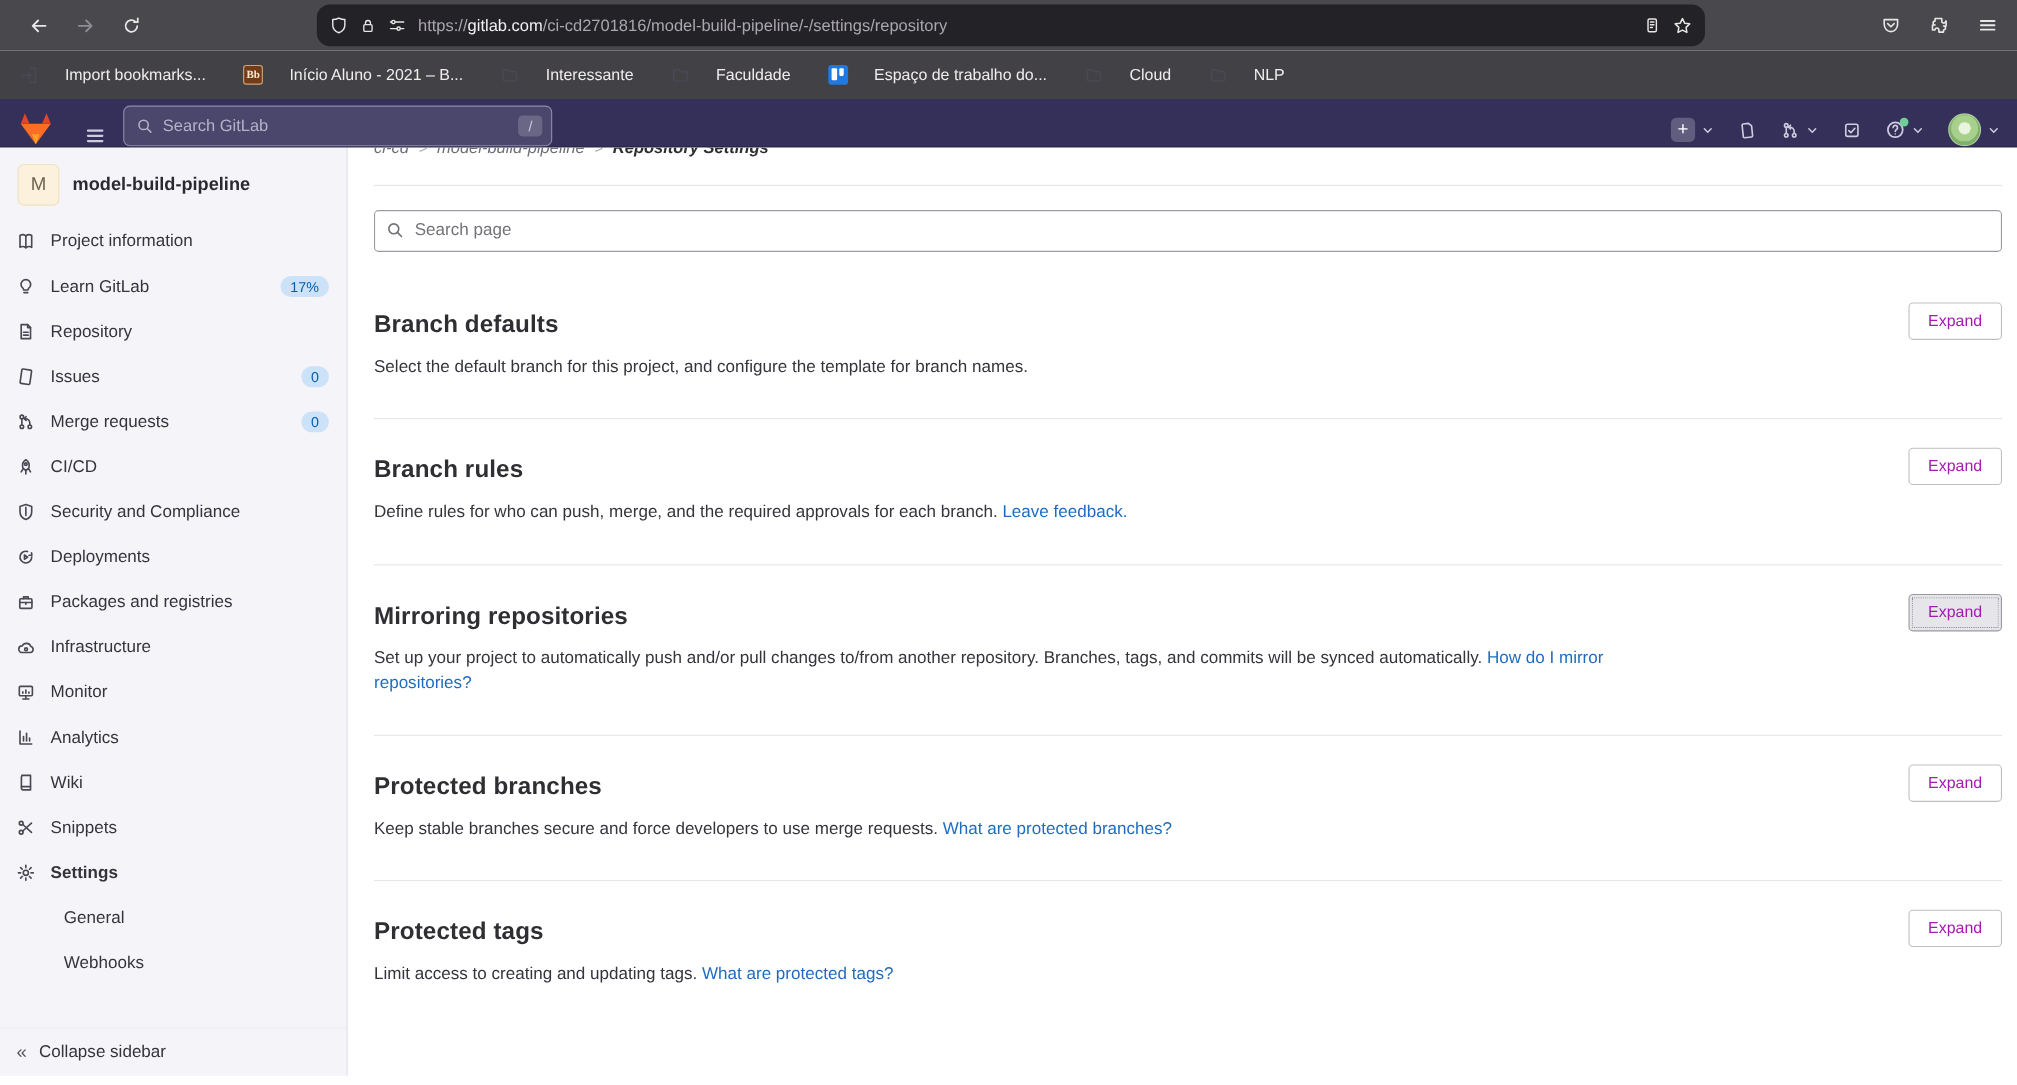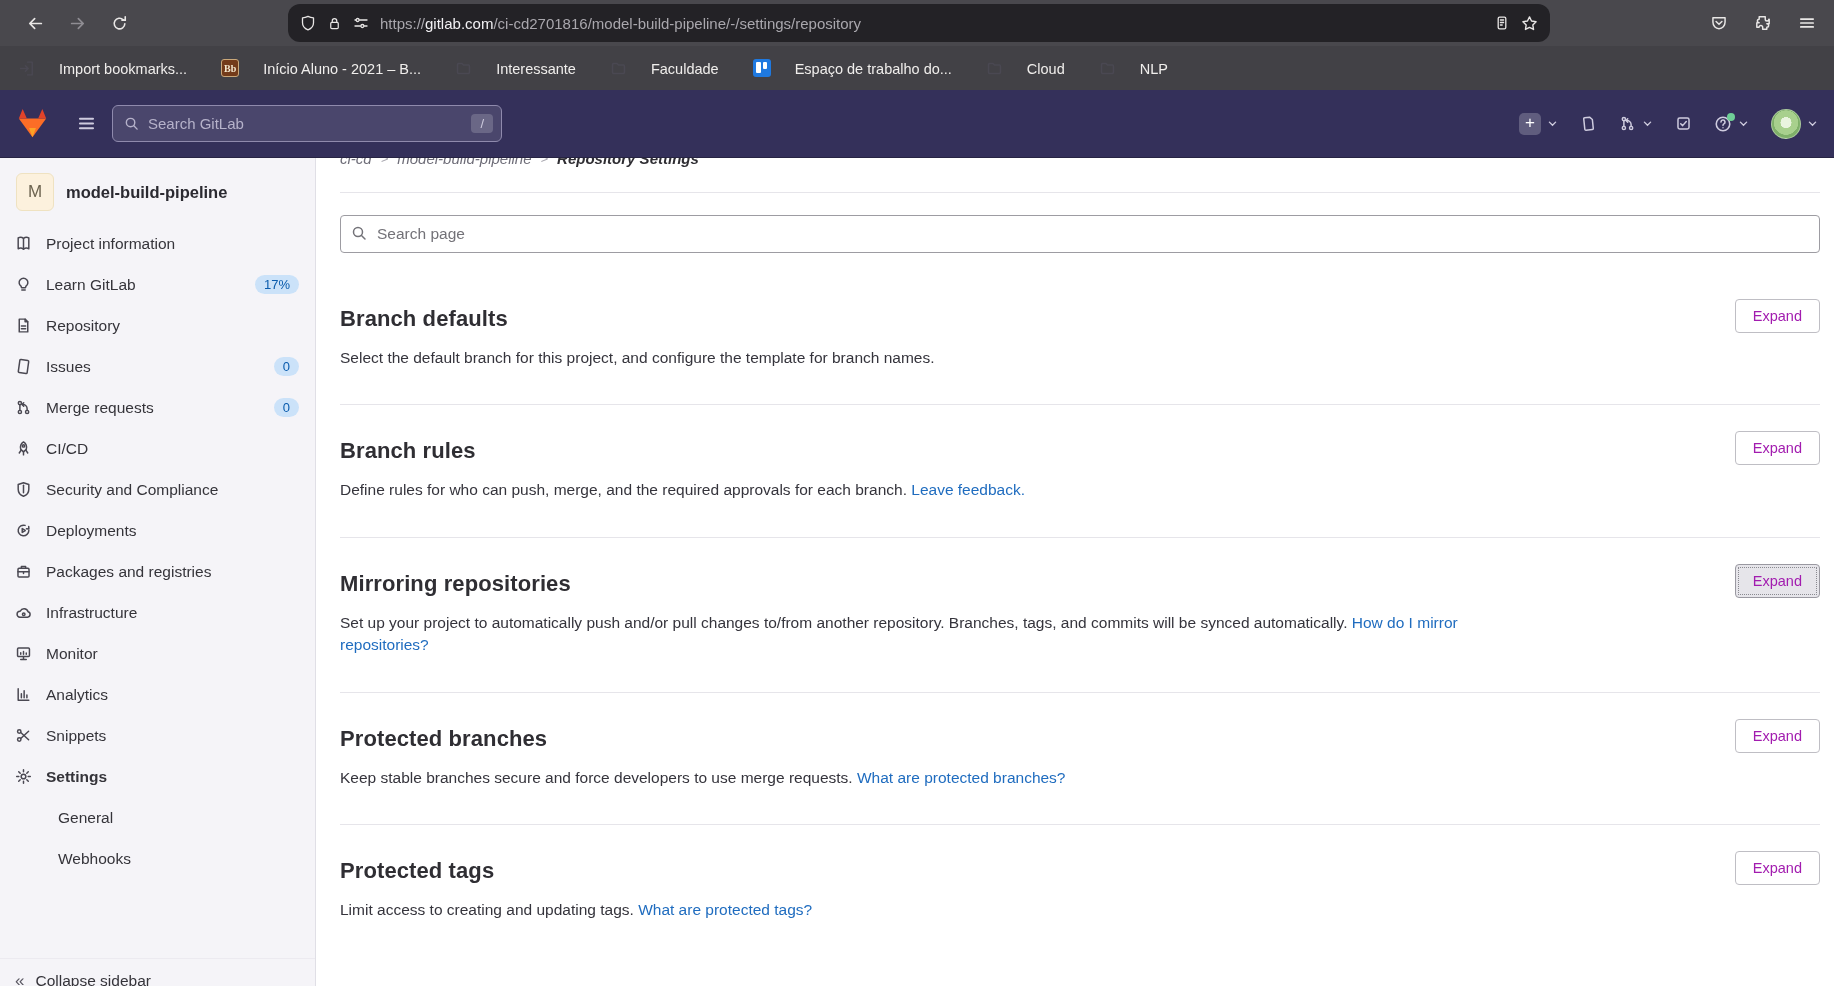--- a/index.html
+++ b/index.html
@@ -22,21 +22,21 @@
   .bm-icon { display:flex; align-items:center; }
   .favicon { width:18px; height:18px; border-radius:3px; display:flex; align-items:center;
     justify-content:center; }
   .favicon.bb { background:#733b1a; border:1px solid #caa87a; color:#f5e9d0;
     font:bold 10px "Liberation Serif",serif; }
   .favicon.trello { background:#1f79e0; position:relative; }
   .favicon.trello i { position:absolute; top:3px; width:4.5px; background:#fff; border-radius:1px; }
   .favicon.trello i:first-child { left:3.5px; height:11px; }
   .favicon.trello i:last-child { right:3.5px; height:7px; }
   
-  .gl-navbar { height:68px; background:#34305a; display:flex; align-items:center;
+  .gl-navbar { height:44px; background:#34305a; display:flex; align-items:flex-end;
     padding:0 16px; position:relative; z-index:5; color:#cfccdf;
     border-bottom:1px solid rgba(0,0,0,.25); }
   .gl-burger { margin-left:28px; }
   .gl-search { width:390px; height:37px; margin-left:16px; background:rgba(255,255,255,.11);
     border:1px solid #8f8aad; border-radius:6px; display:flex; align-items:center;
     gap:9px; padding:0 8px 0 11px; }
   .gl-search input { flex:1; background:transparent; border:0; outline:0; color:#e6e3f0;
     font-size:15px; font-family:inherit; }
   .gl-search input::placeholder { color:#b6b2ca; }
   .kbd { background:rgba(255,255,255,.18); color:#cfccdf; border-radius:4px; padding:2px 9px;
@@ -428,20 +428,29 @@
             <svg class="s-icon" width="17" height="17" viewBox="0 0 16 16" fill="none" stroke="currentColor" stroke-width="1.4" stroke-linecap="round" stroke-linejoin="round">
               <path d="M3 2.5v11h10"></path>
               <path d="M6 11V7.2M8.6 11V4.4M11.2 11V8.4"></path>
             </svg>
           </span>
           <span class="nav-label">Analytics</span>
         </div>
         <div class="nav-item">
           <span>
             <svg class="s-icon" width="17" height="17" viewBox="0 0 16 16" fill="none" stroke="currentColor" stroke-width="1.4" stroke-linecap="round" stroke-linejoin="round">
+              <path d="M4.6 1.8H12v12.4H5.6a1.4 1.4 0 0 1-1.4-1.4V3.2a1.4 1.4 0 0 1 1.4-1.4Z"></path>
+              <path d="M4.2 11.4H12"></path>
+            </svg>
+          </span>
+          <span class="nav-label">Wiki</span>
+        </div>
+        <div class="nav-item">
+          <span>
+            <svg class="s-icon" width="17" height="17" viewBox="0 0 16 16" fill="none" stroke="currentColor" stroke-width="1.4" stroke-linecap="round" stroke-linejoin="round">
               <circle cx="4" cy="4.2" r="1.6"></circle>
               <circle cx="4" cy="11.8" r="1.6"></circle>
               <path d="M5.4 5.2 12.8 12M5.4 10.8 12.8 4"></path>
             </svg>
           </span>
           <span class="nav-label">Snippets</span>
         </div>
         <div class="nav-item bold">
           <span>
             <svg class="s-icon" width="17" height="17" viewBox="0 0 16 16" fill="none" stroke="currentColor" stroke-width="1.4" stroke-linecap="round" stroke-linejoin="round">

